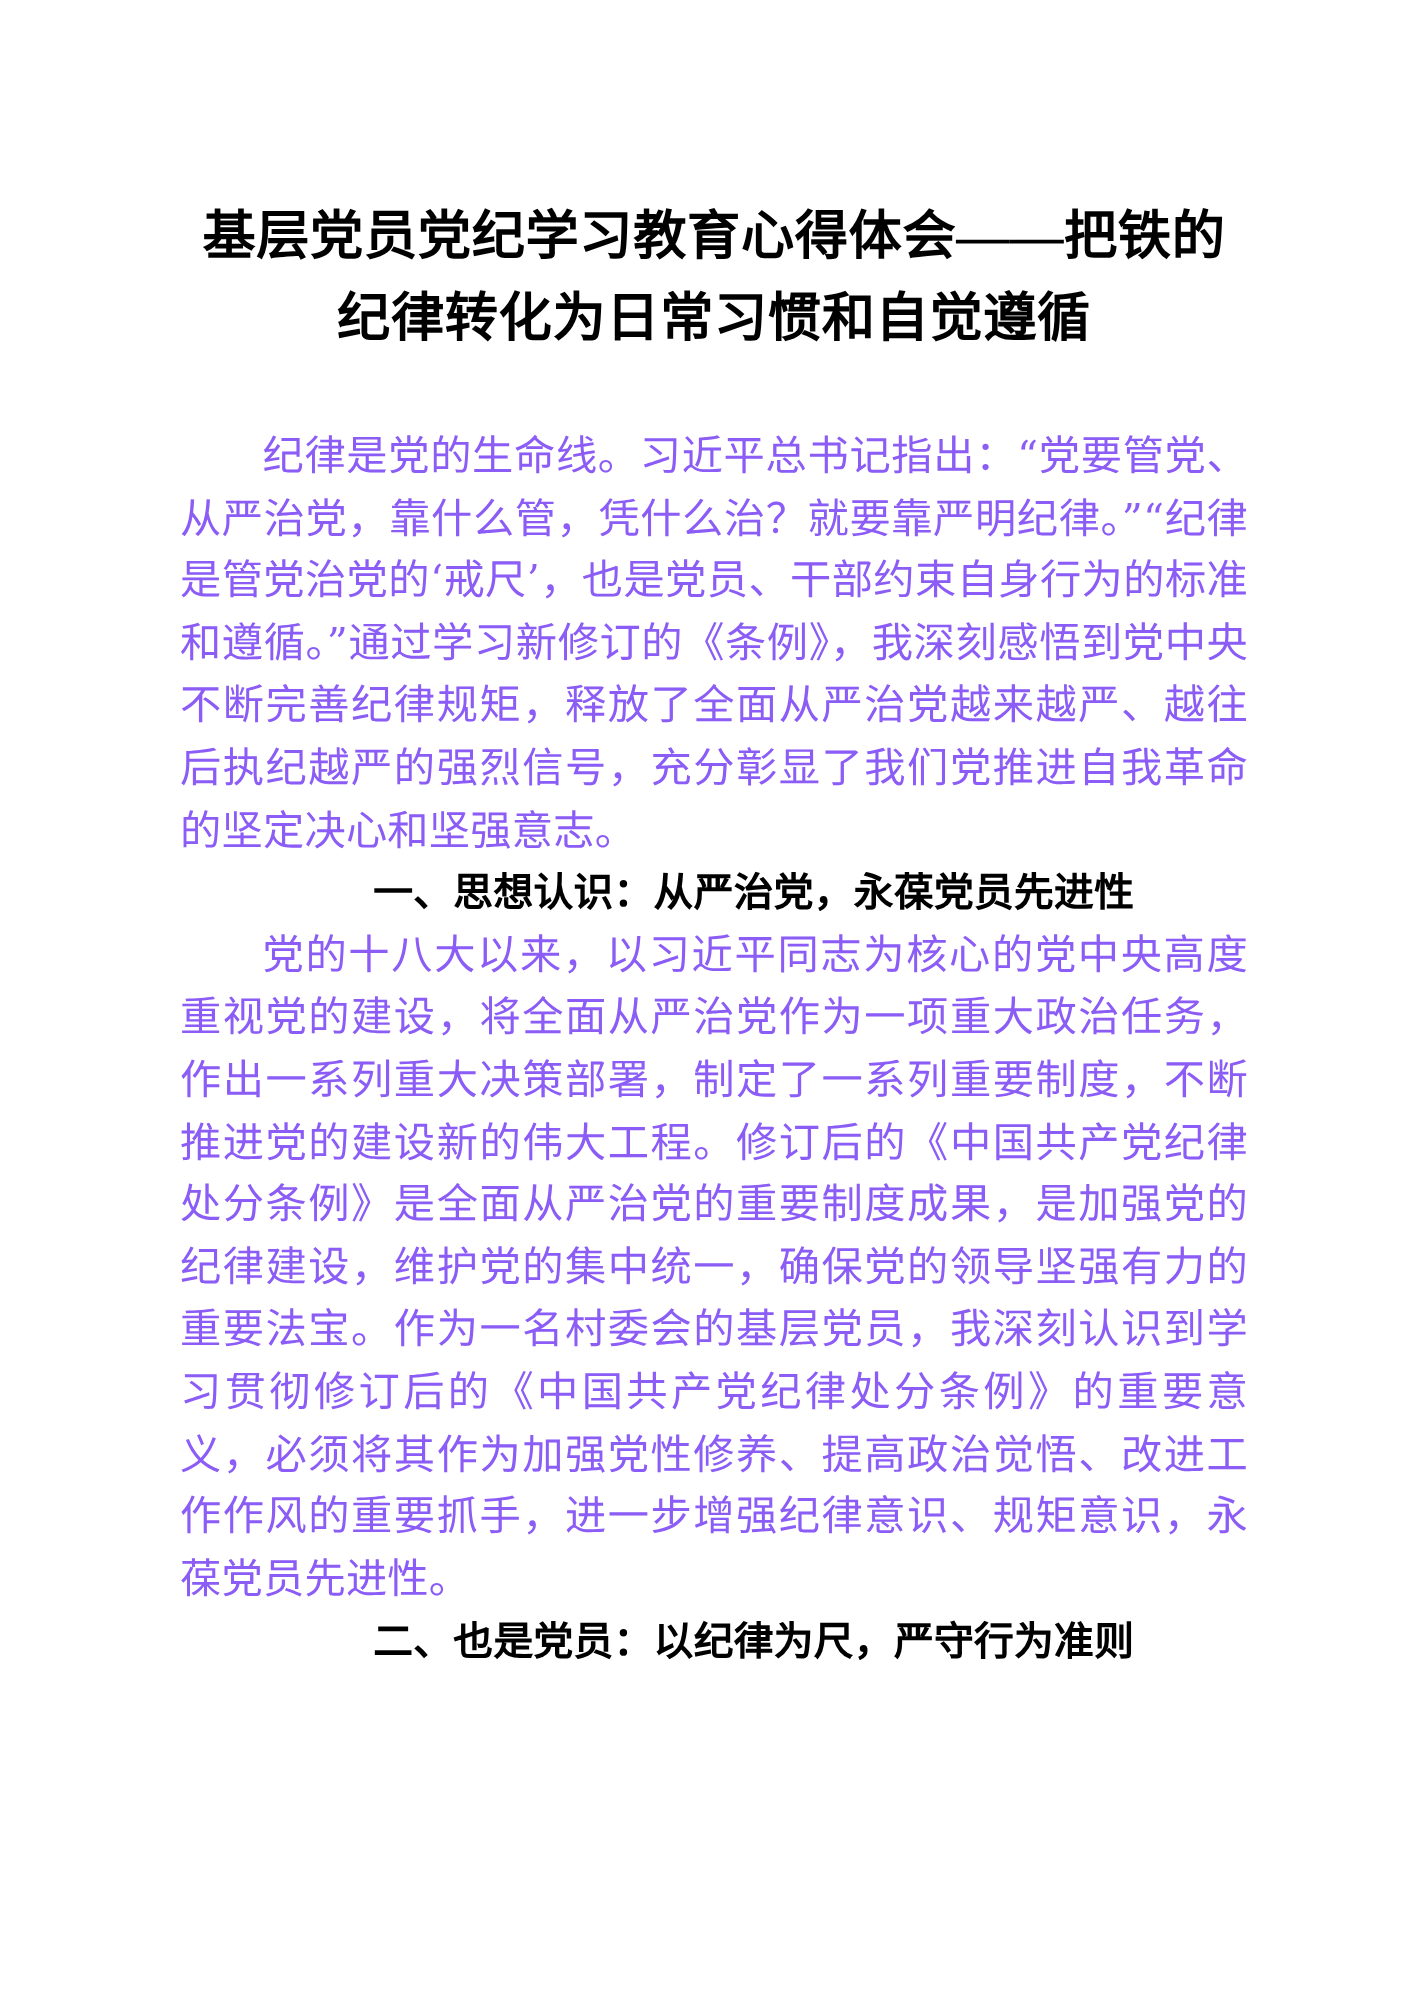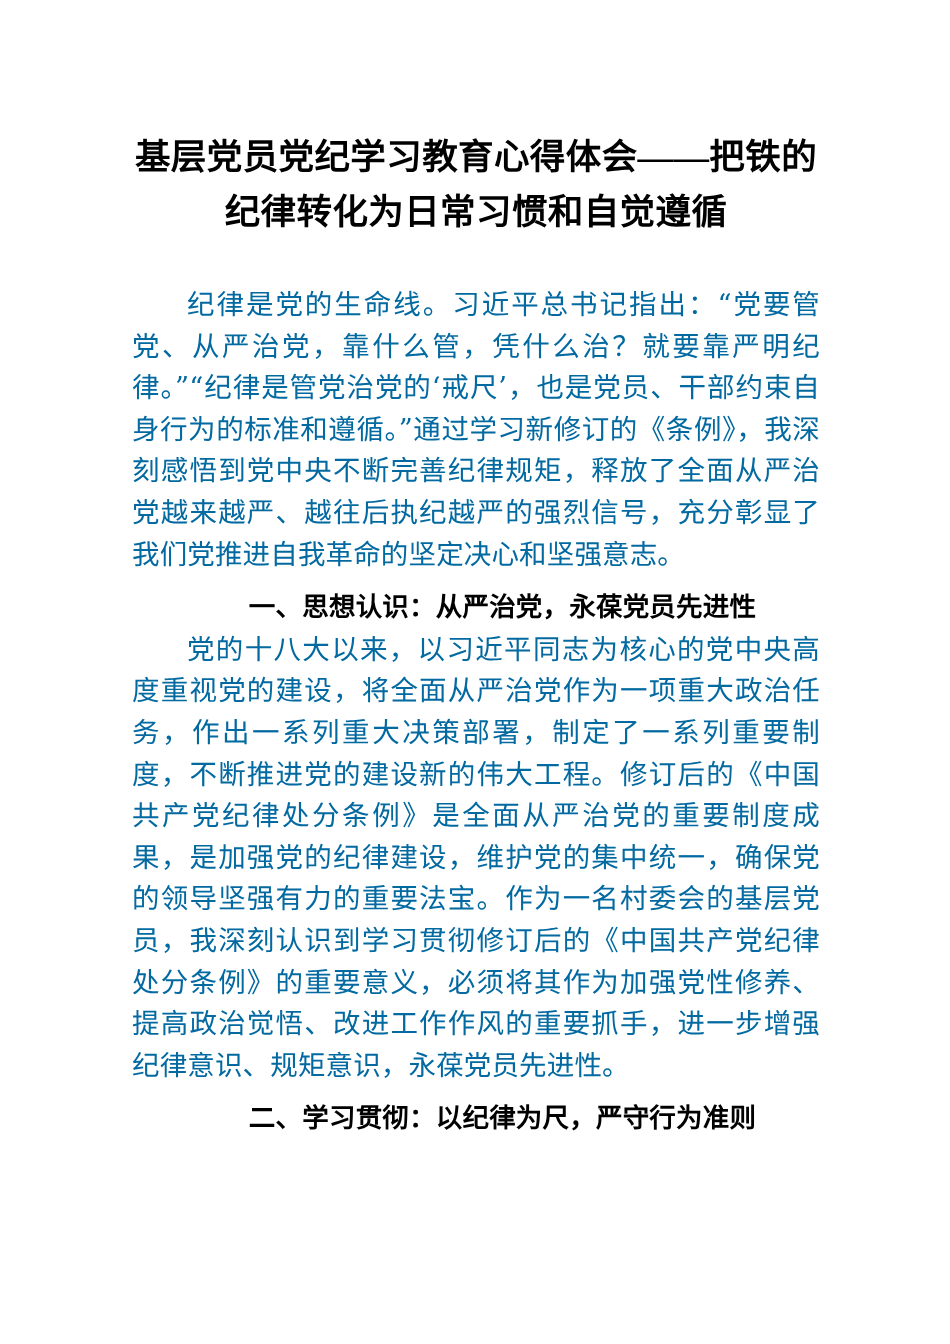--- a/index.html
+++ b/index.html
@@ -38,29 +38,29 @@
     font-size: 35.5px;
     line-height: 55px;
     text-align: center;
     letter-spacing: 0.4px;
     color: #000000;
     word-break: break-all;
   }
 
   
   .para {
-    margin: 12px;
+    margin: 0;
     font-family: "DejaVu Serif", "Liberation Serif", serif;
     font-weight: 400;
     font-size: 27.5px;
     line-height: 41.6px;
     text-align: justify;
     text-justify: inter-character;
     text-indent: 2em;
-    color: #0369a1;
+    color: #8b5cf6;
     word-break: break-all;
     letter-spacing: 0.15px;
   }
   .para.first-body {
     margin-top: 44px;
   }
 
   
   .section-heading {
     margin: 0;
@@ -85,16 +85,16 @@
   <div id="content">
 
     <h1 class="doc-title">基层党员党纪学习教育心得体会——把铁的纪律转化为日常习惯和自觉遵循</h1>
 
     <p class="para first-body blk">纪律是党的生命线。习近平总书记指出：“党要管党、从严治党，靠什么管，凭什么治？就要靠严明纪律。”“纪律是管党治党的‘戒尺’，也是党员、干部约束自身行为的标准和遵循。”通过学习新修订的《条例》，我深刻感悟到党中央不断完善纪律规矩，释放了全面从严治党越来越严、越往后执纪越严的强烈信号，充分彰显了我们党推进自我革命的坚定决心和坚强意志。</p>
 
     <h2 class="section-heading blk">一、思想认识：从严治党，永葆党员先进性</h2>
 
     <p class="para blk">党的十八大以来，以习近平同志为核心的党中央高度重视党的建设，将全面从严治党作为一项重大政治任务，作出一系列重大决策部署，制定了一系列重要制度，不断推进党的建设新的伟大工程。修订后的《中国共产党纪律处分条例》是全面从严治党的重要制度成果，是加强党的纪律建设，维护党的集中统一，确保党的领导坚强有力的重要法宝。作为一名村委会的基层党员，我深刻认识到学习贯彻修订后的《中国共产党纪律处分条例》的重要意义，必须将其作为加强党性修养、提高政治觉悟、改进工作作风的重要抓手，进一步增强纪律意识、规矩意识，永葆党员先进性。</p>
 
-    <h2 class="section-heading blk">二、学习贯彻：以纪律为尺，严守行为准则</h2>
+    <h2 class="section-heading blk">二、也是党员：以纪律为尺，严守行为准则</h2>
 
   </div>
 </div>
 
 </body></html>

